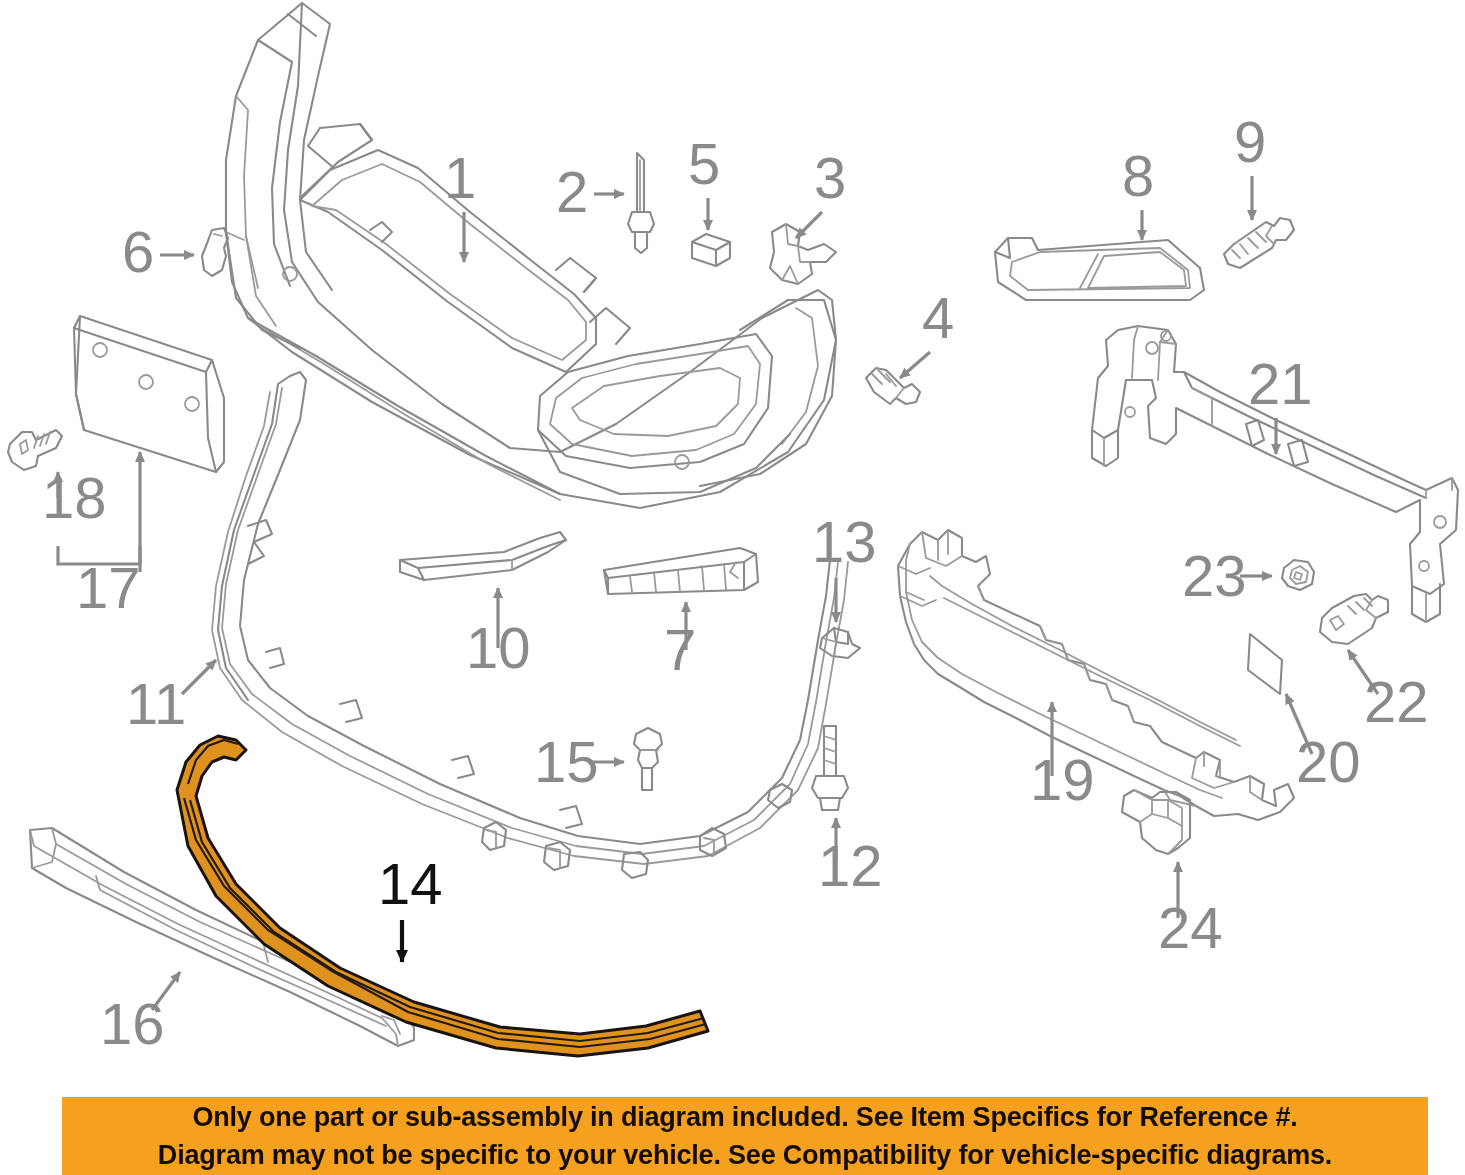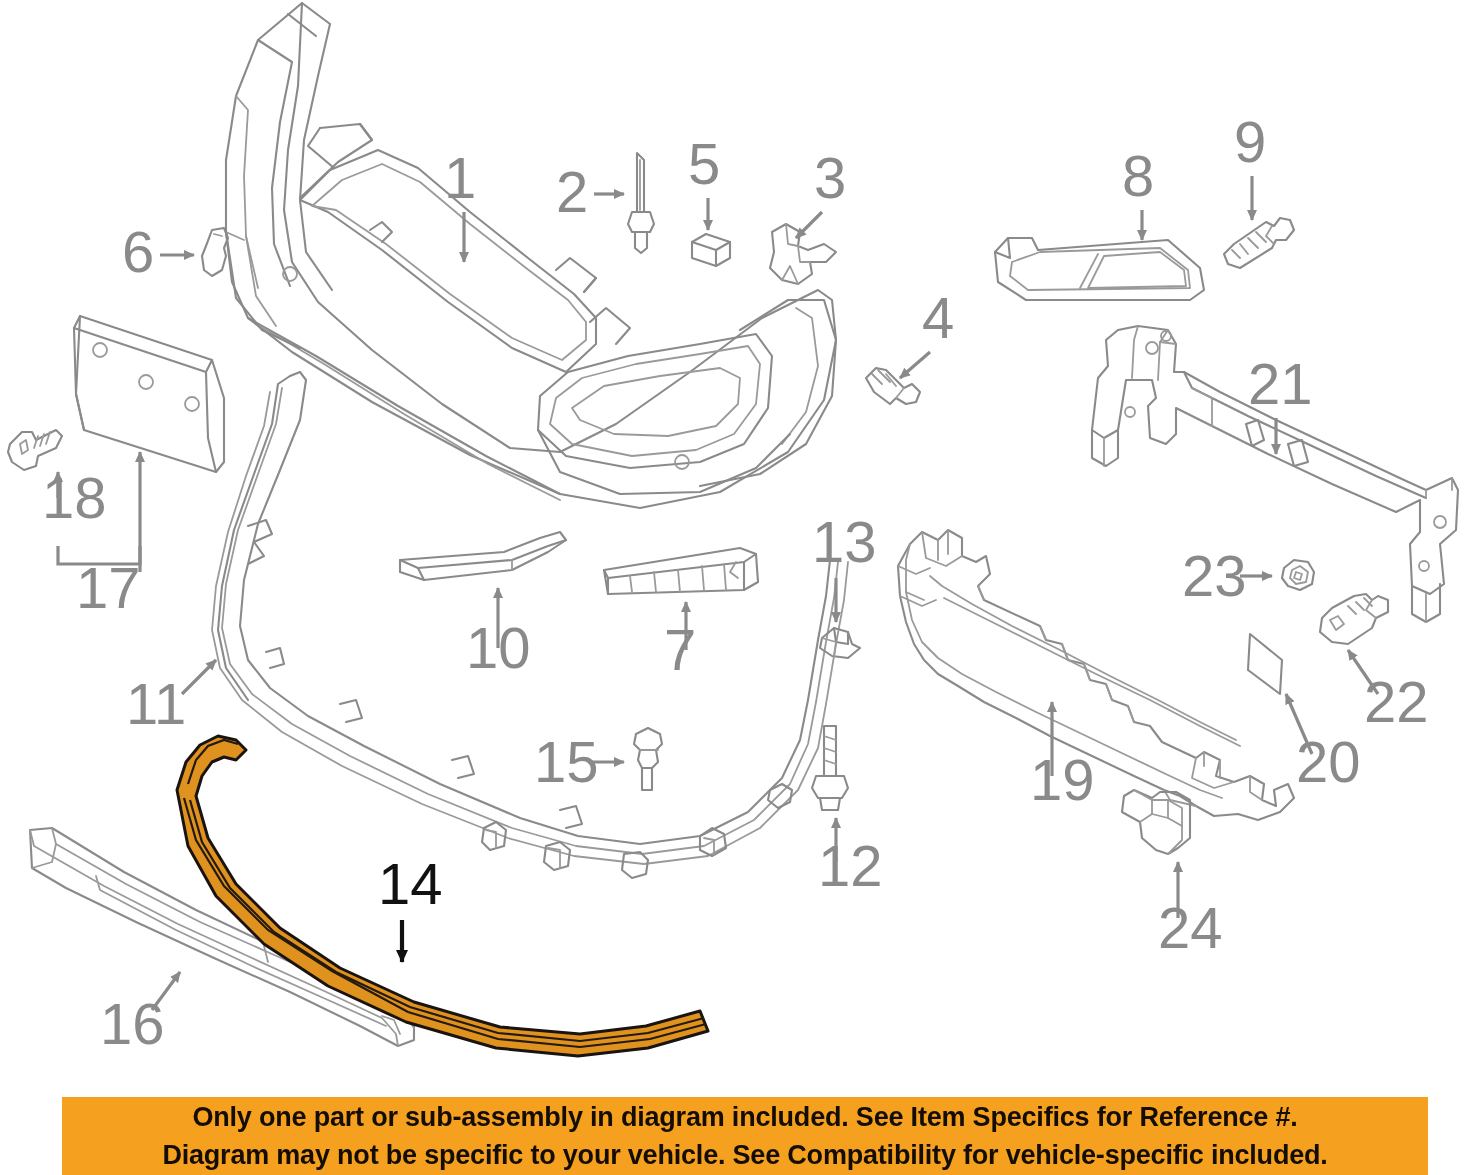--- a/index.html
+++ b/index.html
@@ -459,14 +459,14 @@
     <text class="lbl-hi" x="378" y="904">14</text>
     <line class="ldr-hi" x1="402" y1="920" x2="402" y2="962" marker-end="url(#arH)"></line>
   </g>
 
 </svg>
 
 </div>
 
 <div id="banner">
   <div class="bl">Only one part or sub-assembly in diagram included. See Item Specifics for Reference #.</div>
-  <div class="bl">Diagram may not be specific to your vehicle. See Compatibility for vehicle-specific included.</div>
+  <div class="bl">Diagram may not be specific to your vehicle. See Compatibility for vehicle-specific diagrams.</div>
 </div>
 
 </body></html>

